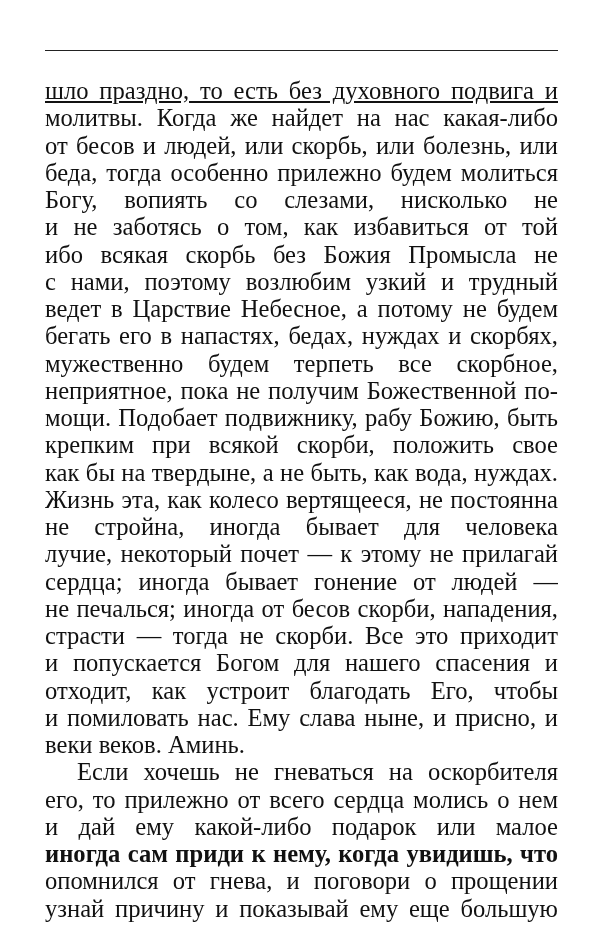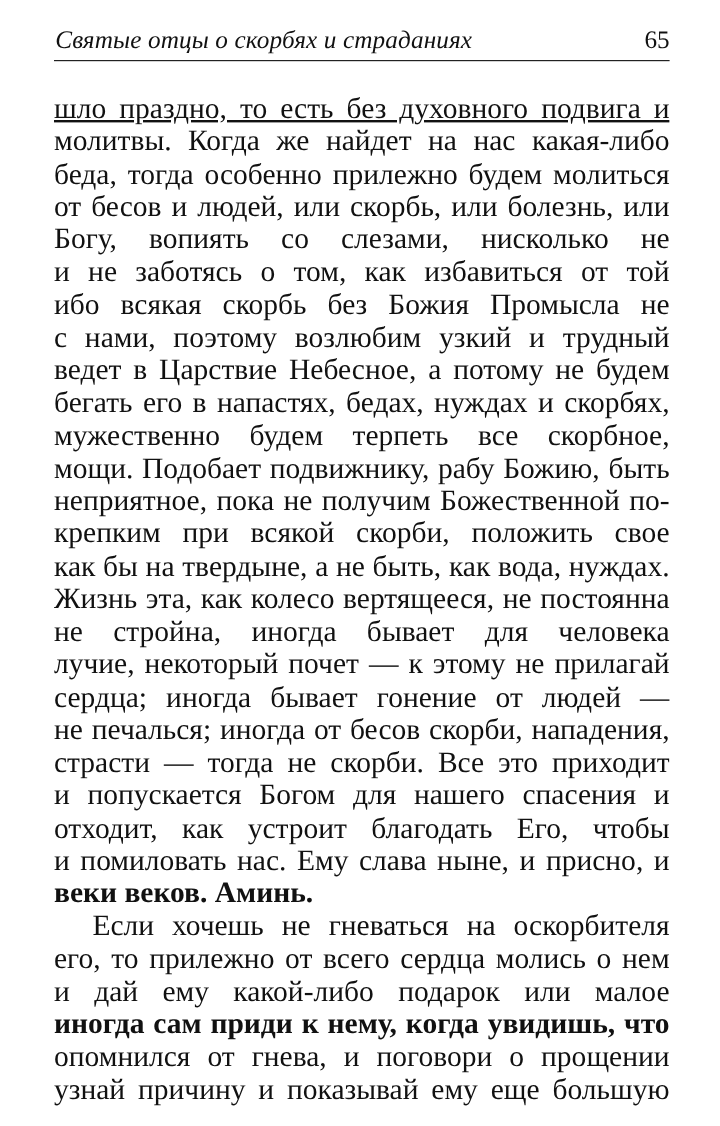--- a/index.html
+++ b/index.html
@@ -10,47 +10,43 @@
       font-family: "Liberation Serif", serif; font-size: 21px; line-height: 26px;
     }
     .running-title { position: absolute; left: 1px; top: 0; font-style: italic; letter-spacing: 0.1px; }
     .page-number { position: absolute; right: 0; top: 0; }
     .rule { position: absolute; left: 0; top: 50px; width: 513px; height: 0; border-top: 1.5px solid #222; }
     .body-text {
       position: absolute; left: 0; top: 77px; width: 513px;
       font-family: "Liberation Serif", serif; font-size: 24.6px; line-height: 27.25px;
     }
     .line { display: block; white-space: nowrap; text-align: justify; text-align-last: justify; height: 27.25px; }
-    .line.last { text-align-last: left; font-weight: bold; }
+    .line.last { text-align-last: left; }
     .line.indent { padding-left: 32px; }
   </style>
 </head>
 <body>
 
 <div class="page">
-  <div class="running-head">
-    <span class="running-title">Святые отцы о скорбях и страданиях</span>
-    <span class="page-number">65</span>
-  </div>
   <div class="rule"></div>
 
   <div class="body-text">
     <span class="line" style="white-space: normal; overflow: hidden; text-decoration: underline;">шло праздно, то есть без духовного подвига и</span>
     <span class="line" style="white-space: normal; overflow: hidden;">молитвы. Когда же найдет на нас какая-либо печаль</span>
+    <span class="line" style="white-space: normal; overflow: hidden;">от бесов и людей, или скорбь, или болезнь, или</span>
     <span class="line" style="white-space: normal; overflow: hidden;">беда, тогда особенно прилежно будем молиться</span>
-    <span class="line" style="white-space: normal; overflow: hidden;">от бесов и людей, или скорбь, или болезнь, или</span>
     <span class="line" style="white-space: normal; overflow: hidden;">Богу, вопиять со слезами, нисколько не рассуждая</span>
     <span class="line" style="white-space: normal; overflow: hidden;">и не заботясь о том, как избавиться от той нужды,</span>
     <span class="line" style="white-space: normal; overflow: hidden;">ибо всякая скорбь без Божия Промысла не бывает</span>
     <span class="line" style="white-space: normal; overflow: hidden;">с нами, поэтому возлюбим узкий и трудный путь</span>
     <span class="line" style="white-space: normal; overflow: hidden;">ведет в Царствие Небесное, а потому не будем из-</span>
     <span class="line" style="white-space: normal; overflow: hidden;">бегать его в напастях, бедах, нуждах и скорбях, но</span>
     <span class="line" style="white-space: normal; overflow: hidden;">мужественно будем терпеть все скорбное, трудное,</span>
+    <span class="line" style="white-space: normal; overflow: hidden;">неприятное, пока не получим Божественной по-</span>
     <span class="line" style="white-space: normal; overflow: hidden;">мощи. Подобает подвижнику, рабу Божию, быть</span>
-    <span class="line" style="white-space: normal; overflow: hidden;">неприятное, пока не получим Божественной по-</span>
     <span class="line" style="white-space: normal; overflow: hidden;">крепким при всякой скорби, положить свое сердце</span>
     <span class="line" style="white-space: normal; overflow: hidden;">как бы на твердыне, а не быть, как вода, нуждах.</span>
     <span class="line" style="white-space: normal; overflow: hidden;">Жизнь эта, как колесо вертящееся, не постоянна и</span>
     <span class="line" style="white-space: normal; overflow: hidden;">не стройна, иногда бывает для человека благопо-</span>
     <span class="line" style="white-space: normal; overflow: hidden;">лучие, некоторый почет — к этому не прилагай</span>
     <span class="line" style="white-space: normal; overflow: hidden;">сердца; иногда бывает гонение от людей — тогда</span>
     <span class="line" style="white-space: normal; overflow: hidden;">не печалься; иногда от бесов скорби, нападения,</span>
     <span class="line" style="white-space: normal; overflow: hidden;">страсти — тогда не скорби. Все это приходит нам</span>
     <span class="line" style="white-space: normal; overflow: hidden;">и попускается Богом для нашего спасения и опять</span>
     <span class="line" style="white-space: normal; overflow: hidden;">отходит, как устроит благодать Его, чтобы наказать</span>

